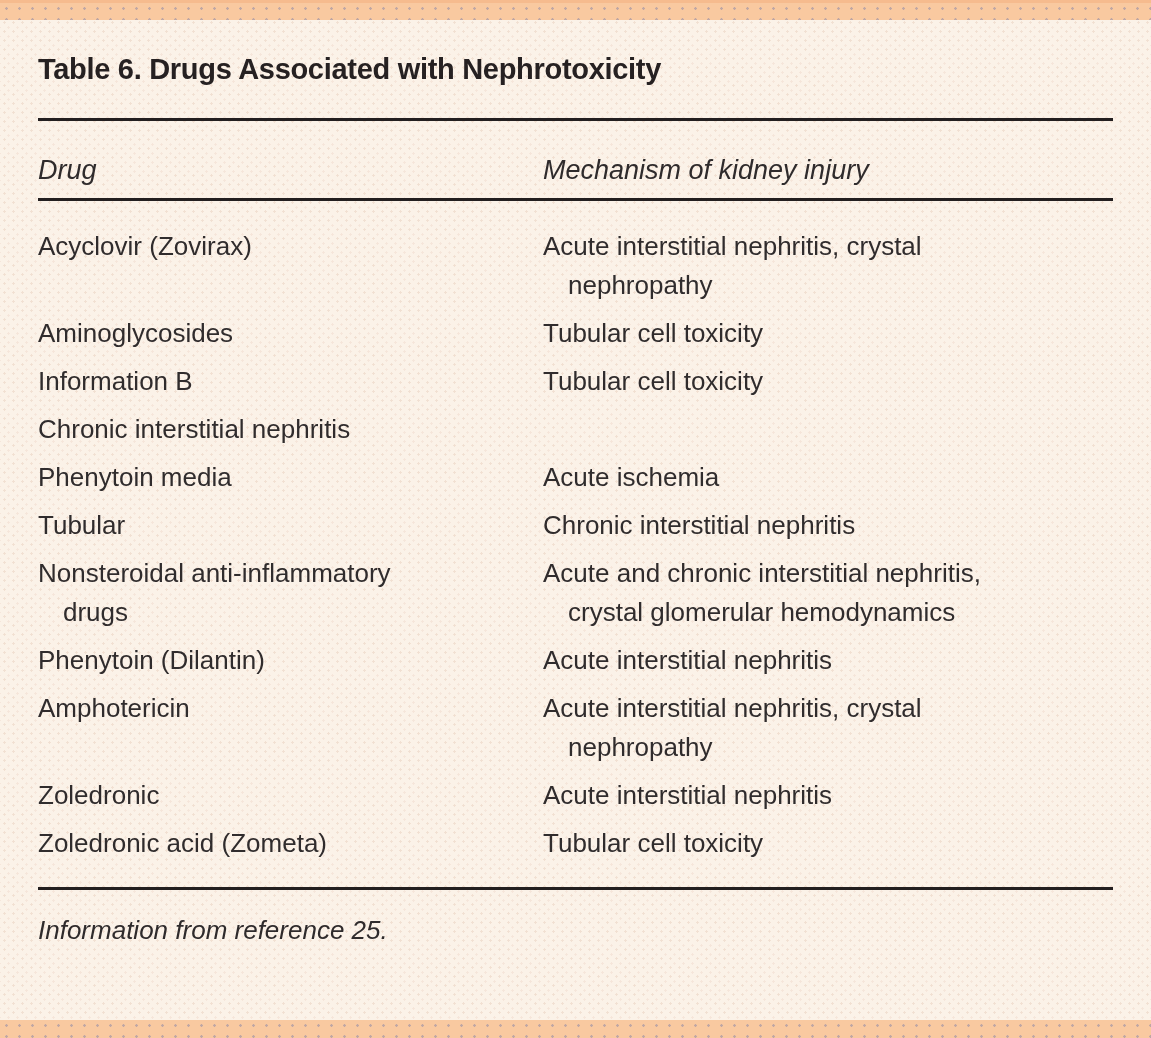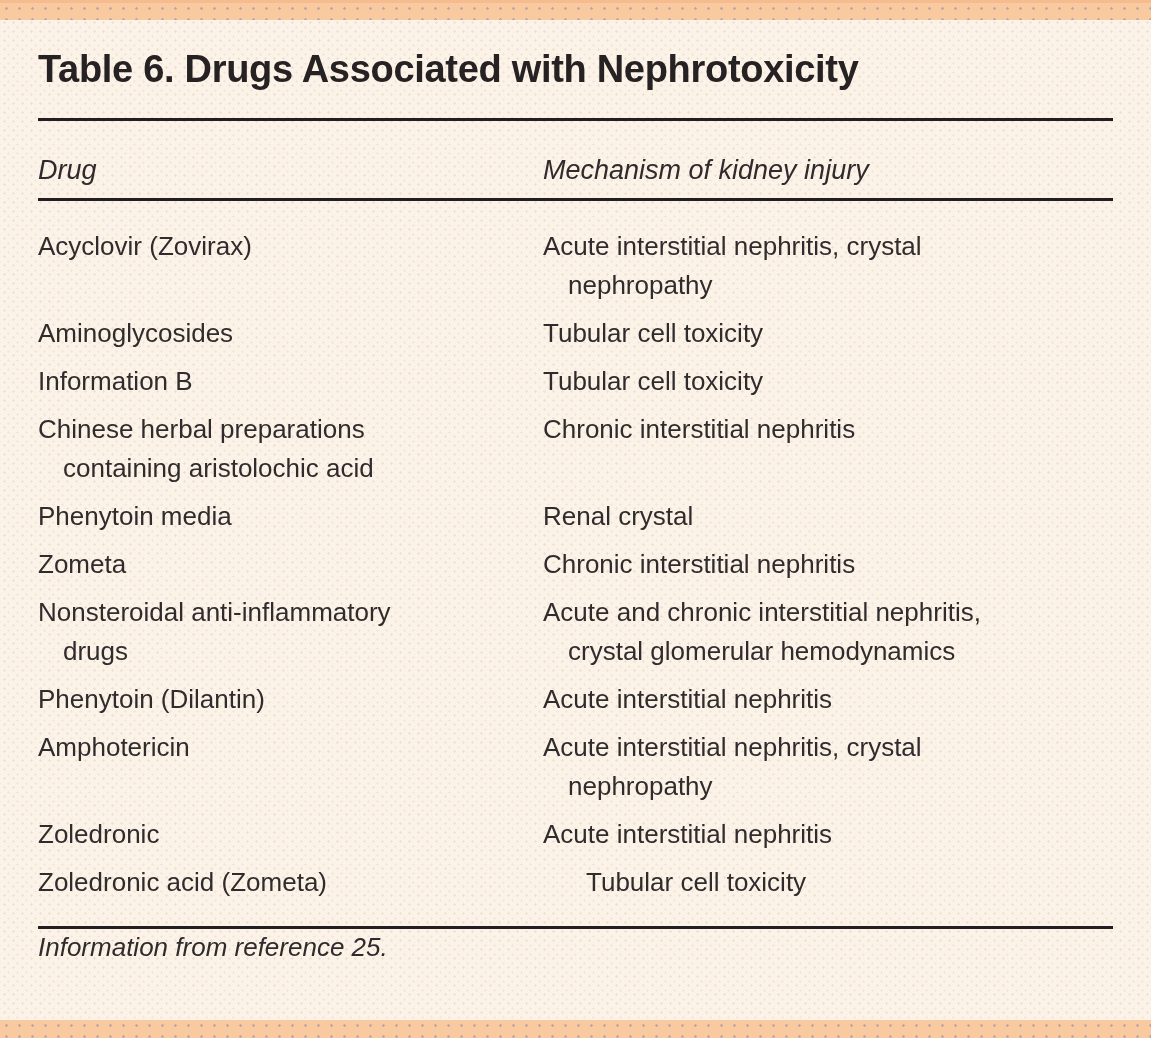--- a/index.html
+++ b/index.html
@@ -20,21 +20,21 @@
     position:absolute; left:0; right:0;
     background-color:#f9c9a0;
     background-image:radial-gradient(circle, rgba(122,126,168,0.45) 1.1px, transparent 1.5px);
     background-size:13px 11px;
   }
   .band-top { top:0; height:20px; border-top:3px solid #f6bb8e; box-sizing:border-box; }
   .band-bottom { bottom:0; height:18px; }
   .content { position:absolute; top:20px; left:38px; right:38px; }
   .title {
     margin-top:29px;
-    font-size:38px; font-weight:bold; line-height:40px;
+    font-size:29px; font-weight:bold; line-height:40px;
     letter-spacing:-0.3px;
     color:#262122;
   }
   .rule { border:none; border-top:3px solid #231f20; margin:0; }
   .rule-1 { margin-top:29px; }
   .rule-2 { margin-top:10px; }
   .rule-3 { margin-top:24px; }
   .header-row {
     display:flex;
     margin-top:31px;
@@ -44,23 +44,24 @@
     align-items:flex-end;
   }
   .col-drug { width:505px; flex:0 0 505px; padding-right:12px; box-sizing:border-box; }
   .col-mech { flex:1; }
   .rows { margin-top:26px; }
   .t-row {
     display:flex;
     margin-bottom:9px;
     font-size:26px; line-height:39px;
   }
-  .t-row:last-child { margin-bottom:0;gap:43px; }
+  .t-row:last-child { margin-bottom:0; }
   .line.cont { padding-left:25px; }
   .footnote {
+    margin-top:22px;
     font-style:italic;
     font-size:26px; line-height:36px;
     color:#2f2b2c;
   }
 </style>
 </head>
 <body>
 
 <div class="page">
   <div class="band band-top"></div>
@@ -100,41 +101,37 @@
   <div class="t-row">
     <div class="col-drug cell">
             <div class="line">Information B</div>
           </div>
     <div class="col-mech cell">
             <div class="line">Tubular cell toxicity</div>
           </div>
   </div>
 
   <div class="t-row">
-    <div class="col-drug cell">
-            <div class="line">Chinese herbal preparations</div>
-            <div class="line cont">containing aristolochic acid</div>
-          </div>
     <div class="col-mech cell">
             <div class="line">Chronic interstitial nephritis</div>
           </div>
   </div>
 
   <div class="t-row">
     <div class="col-drug cell">
             <div class="line">Phenytoin media</div>
           </div>
     <div class="col-mech cell">
-            <div class="line">Renal crystal</div>
+            <div class="line">Acute ischemia</div>
           </div>
   </div>
 
   <div class="t-row">
     <div class="col-drug cell">
-            <div class="line">Zometa</div>
+            <div class="line">Tubular</div>
           </div>
     <div class="col-mech cell">
             <div class="line">Chronic interstitial nephritis</div>
           </div>
   </div>
 
   <div class="t-row">
     <div class="col-drug cell">
             <div class="line">Nonsteroidal anti-inflammatory</div>
             <div class="line cont">drugs</div>

